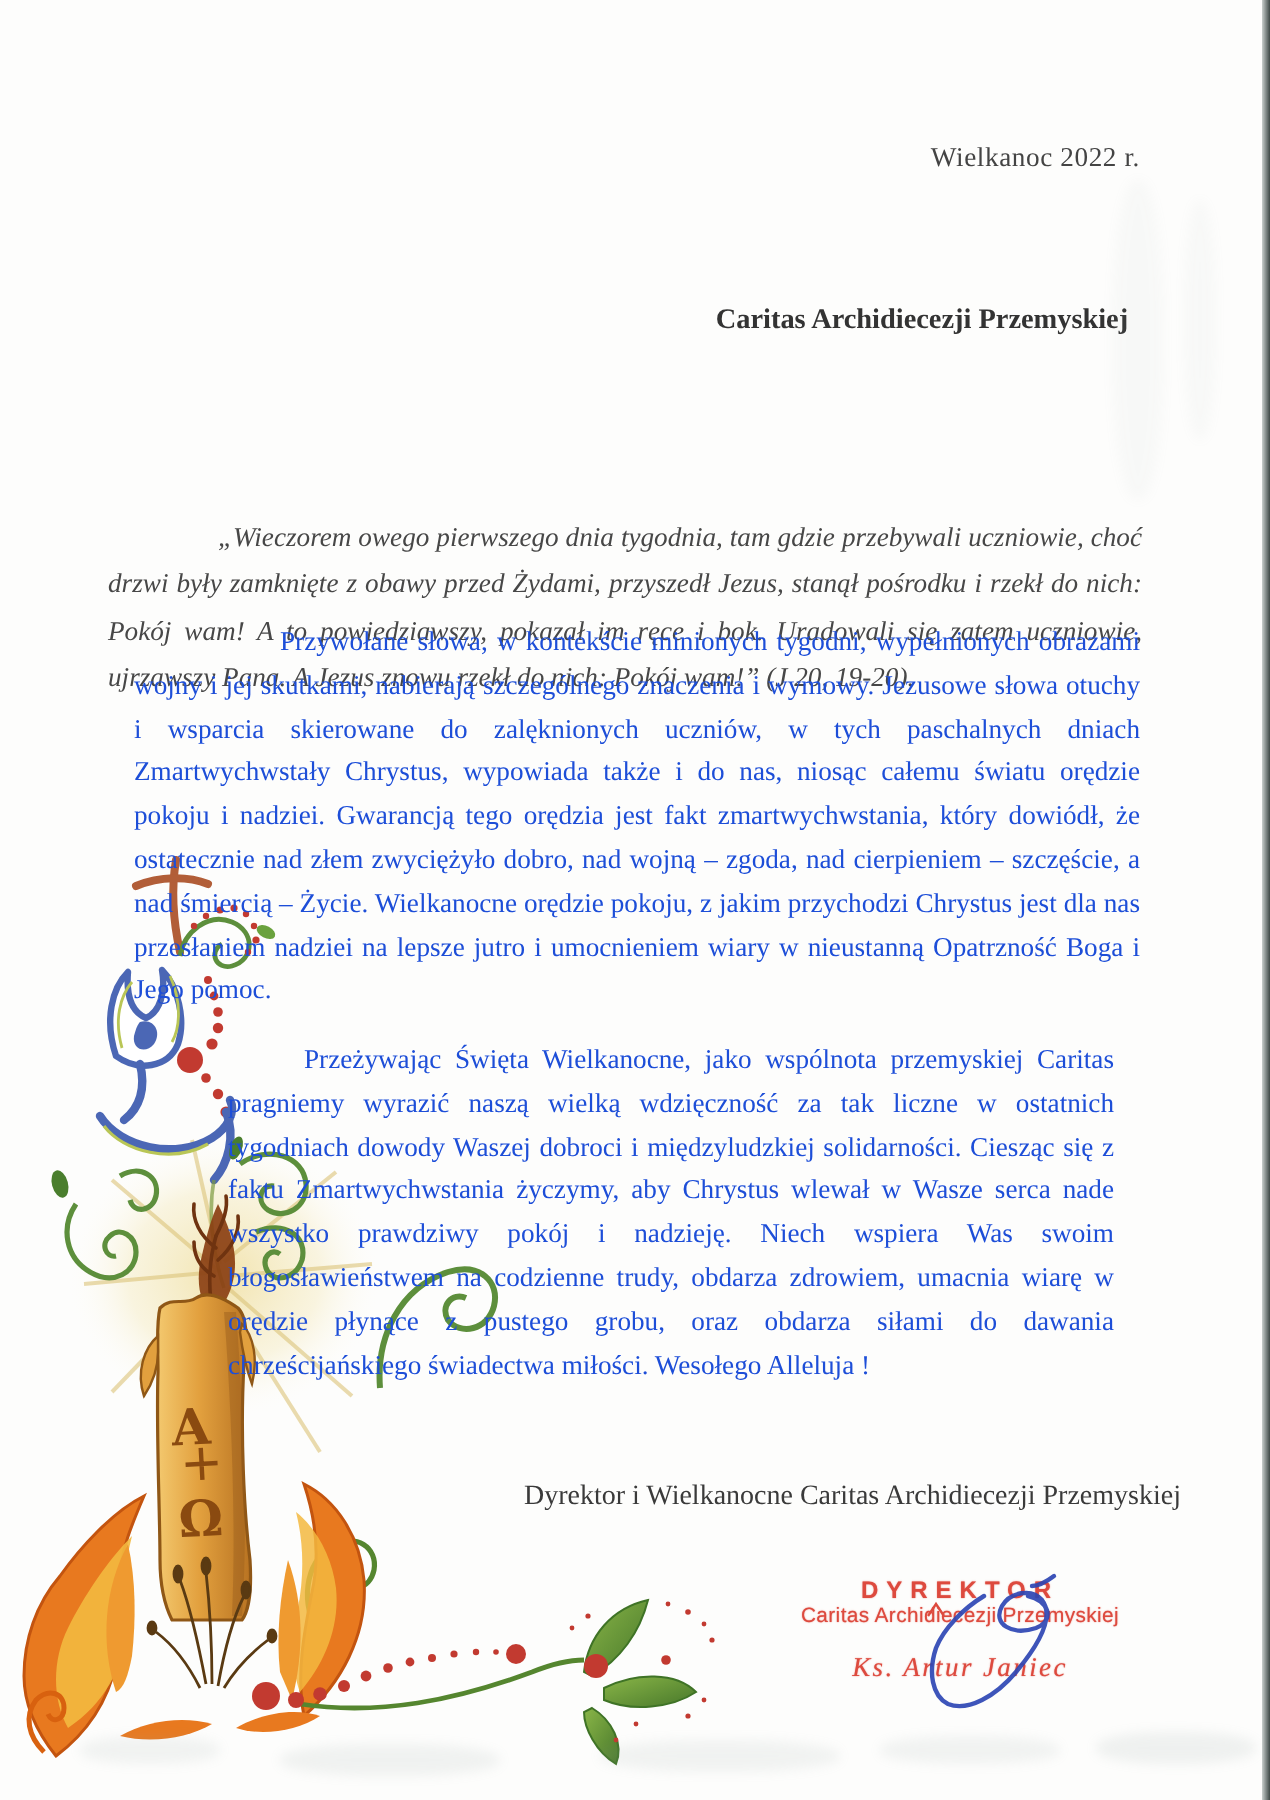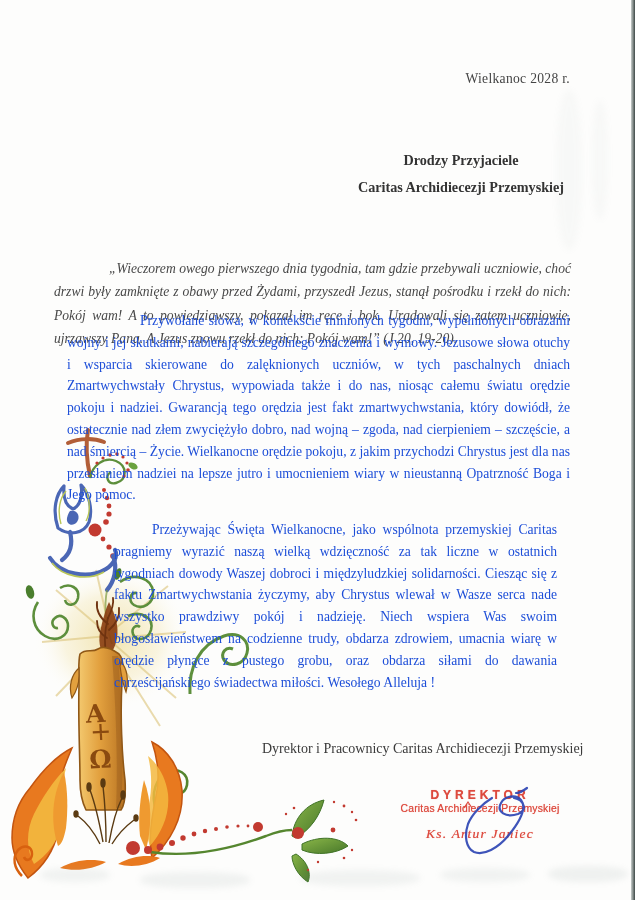--- a/index.html
+++ b/index.html
@@ -199,32 +199,31 @@
           <circle cx="352" cy="406" r="1.2"></circle>
           <circle cx="356" cy="414" r="1.3"></circle>
         <circle cx="352" cy="444" r="1.2"></circle>
           <circle cx="344" cy="452" r="1.3"></circle>
           <circle cx="318" cy="456" r="1.2"></circle>
         <circle cx="308" cy="464" r="1.2"></circle>
       </g>
     </g>
   </svg>
 
-  <div class="date">Wielkanoc 2028 r.</div>
+  <div class="date">Wielkanoc 2022 r.</div>
 
   <div class="recipient">
-    <div>Drodzy Przyjaciele</div>
     <div>Caritas Archidiecezji Przemyskiej</div>
   </div>
 
   <div class="para quote">„Wieczorem owego pierwszego dnia tygodnia, tam gdzie przebywali uczniowie, choć drzwi były zamknięte z obawy przed Żydami, przyszedł Jezus, stanął pośrodku i rzekł do nich: Pokój wam! A to powiedziawszy, pokazał im ręce i bok. Uradowali się zatem uczniowie, ujrzawszy Pana. A Jezus znowu rzekł do nich: Pokój wam!” (J 20, 19-20).</div>
   <div class="para body1">Przywołane słowa, w kontekście minionych tygodni, wypełnionych obrazami wojny i jej skutkami, nabierają szczególnego znaczenia i wymowy. Jezusowe słowa otuchy i wsparcia skierowane do zalęknionych uczniów, w tych paschalnych dniach Zmartwychwstały Chrystus, wypowiada także i do nas, niosąc całemu światu orędzie pokoju i nadziei. Gwarancją tego orędzia jest fakt zmartwychwstania, który dowiódł, że ostatecznie nad złem zwyciężyło dobro, nad wojną – zgoda, nad cierpieniem – szczęście, a nad śmiercią – Życie. Wielkanocne orędzie pokoju, z jakim przychodzi Chrystus jest dla nas przesłaniem nadziei na lepsze jutro i umocnieniem wiary w nieustanną Opatrzność Boga i Jego pomoc.</div>
   <div class="para body2">Przeżywając Święta Wielkanocne, jako wspólnota przemyskiej Caritas pragniemy wyrazić naszą wielką wdzięczność za tak liczne w ostatnich tygodniach dowody Waszej dobroci i międzyludzkiej solidarności. Ciesząc się z faktu Zmartwychwstania życzymy, aby Chrystus wlewał w Wasze serca nade wszystko prawdziwy pokój i nadzieję. Niech wspiera Was swoim błogosławieństwem na codzienne trudy, obdarza zdrowiem, umacnia wiarę w orędzie płynące z pustego grobu, oraz obdarza siłami do dawania chrześcijańskiego świadectwa miłości. Wesołego Alleluja !</div>
 
-  <div class="closing">Dyrektor i Pracownicy Caritas Archidiecezji Przemyskiej</div>
+  <div class="closing">Dyrektor i Wielkanocne Caritas Archidiecezji Przemyskiej</div>
 
   <div class="stamp">
     <div class="stamp-l1">DYREKTOR</div>
     <div class="stamp-l2">Caritas Archidiecezji Przemyskiej</div>
     <div class="stamp-l3">Ks. Artur Janiec</div>
   </div>
 
   <svg class="sig" viewBox="0 0 90 105" xmlns="http://www.w3.org/2000/svg">
     <path d="M16,28 L20,22 L24,28" stroke="#dd4a3e" stroke-width="1.2" fill="none"></path>
     <g stroke="#2e46b4" stroke-width="2.2" fill="none" stroke-linecap="round" opacity="0.92">

